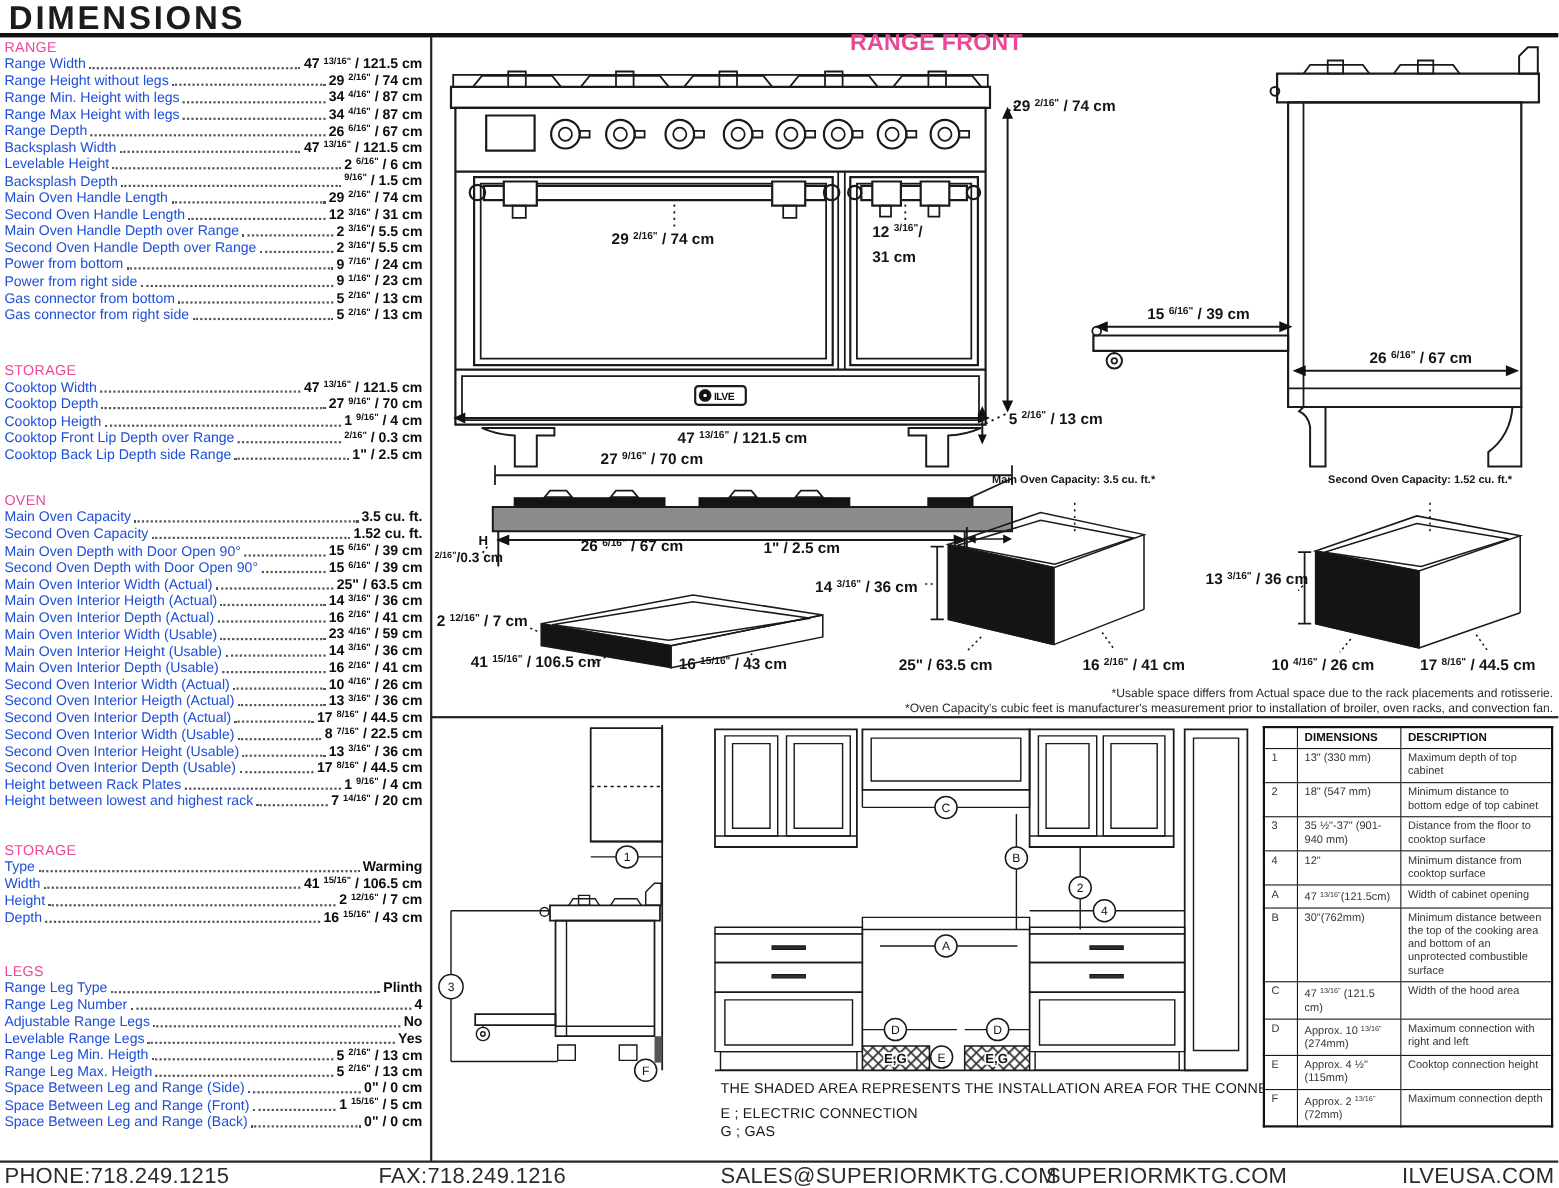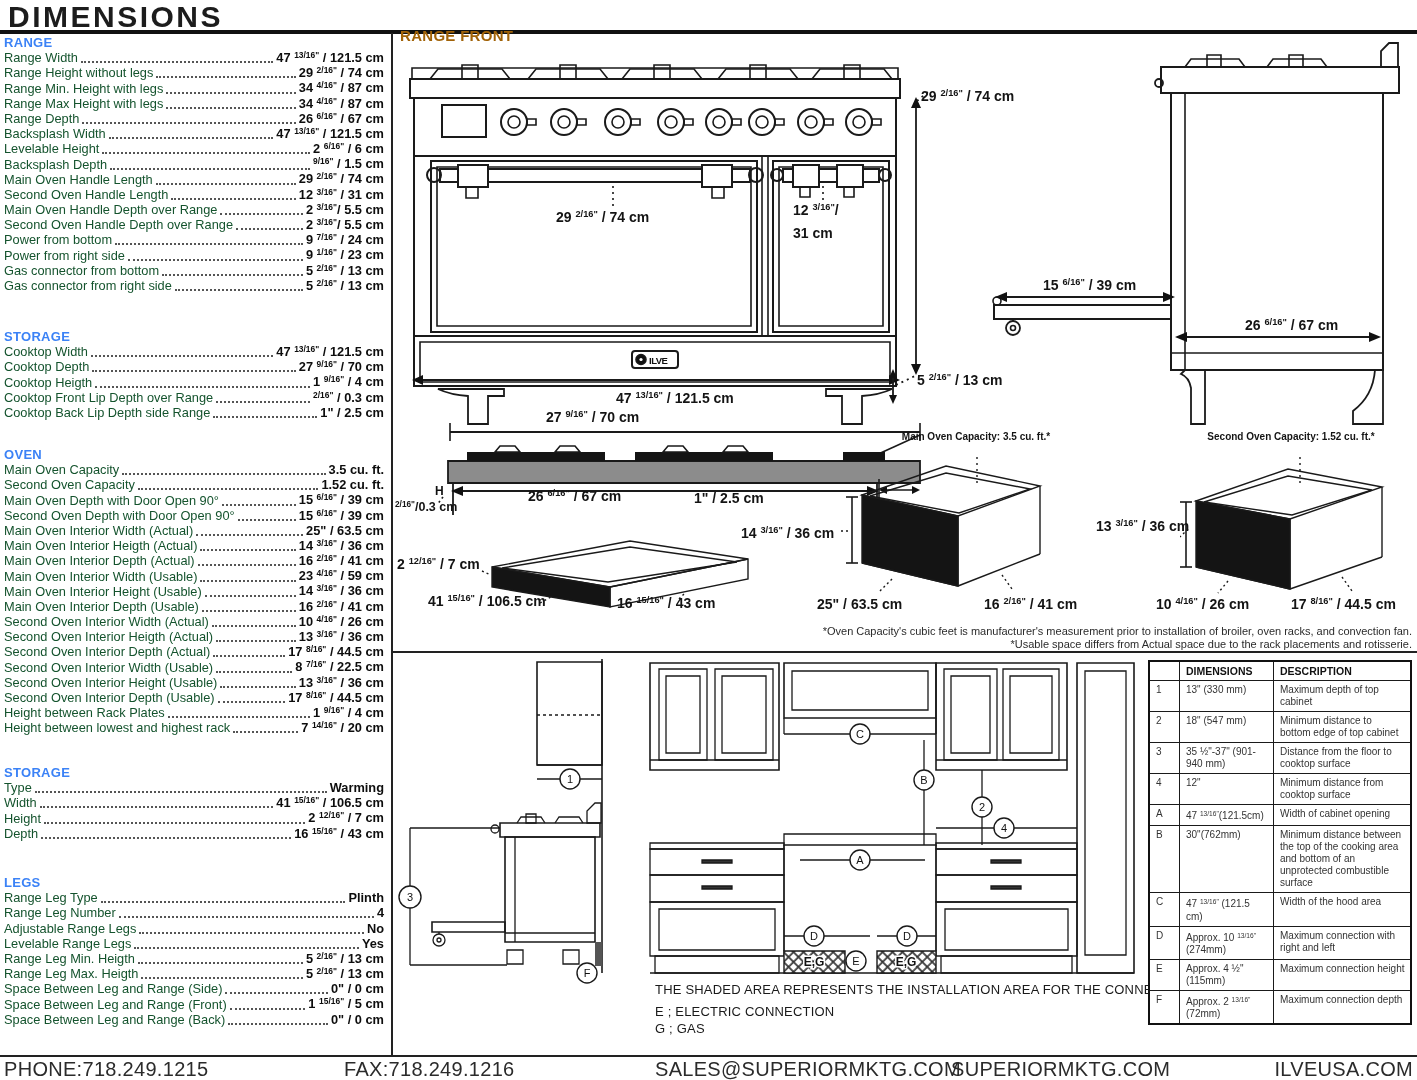--- a/index.html
+++ b/index.html
@@ -8,28 +8,28 @@
   .abs{position:absolute;}
   
   .title{left:8px;top:0px;font-size:30px;font-weight:bold;letter-spacing:2.5px;color:#1c1c1c;}
   .title-rule{left:0;top:30px;width:1417px;height:4px;background:#111;}
   .vdiv{left:391px;top:33px;width:2px;height:1023px;background:#222;}
   .hdiv{left:391px;top:651px;width:1026px;height:2px;background:#222;}
   .foot-rule{left:0;top:1055px;width:1417px;height:2px;background:#222;}
   
   .spec-col{left:4px;top:0;width:380px;height:1050px;}
   .spec-sec{position:absolute;left:0;width:380px;}
-  .sec-h{font-size:13px;font-weight:bold;color:#3b82f6;height:14px;line-height:14px;letter-spacing:.3px;}
+  .sec-h{font-size:13px;font-weight:normal;color:#ec4899;height:14px;line-height:14px;letter-spacing:.3px;}
   .srow{display:flex;align-items:flex-end;height:15.2px;font-size:12.8px;line-height:14px;}
-  .srow .lab{white-space:nowrap;color:#14532d;margin-top:12px;}
+  .srow .lab{white-space:nowrap;color:#1d4ed8;margin-top:12px;}
   .srow .dots{flex:1;border-bottom:2px dotted #555;margin:0 3px 2px 3px;min-width:8px;}
   .srow .val{white-space:nowrap;font-weight:bold;color:#0d0d0d;}
   sup{font-size:.66em;vertical-align:.5em;letter-spacing:0;}
   
-  .dhead{font-size:15px;font-weight:bold;color:#a16207;text-align:left;letter-spacing:.3px;}
+  .dhead{font-size:21px;font-weight:bold;color:#ec4899;text-align:right;letter-spacing:.3px;}
   .dim{font-size:14px;font-weight:bold;color:#141414;white-space:nowrap;}
   .cap-t{font-size:10px;font-weight:bold;color:#141414;text-align:center;white-space:nowrap;}
   .fnotes{font-size:11px;line-height:13px;color:#2b2b2b;text-align:right;}
   .inote{font-size:13px;color:#1a1a1a;letter-spacing:.2px;}
   
   .dims-table{border-collapse:collapse;width:264px;background:#fff;}
   .dims-table td,.dims-table th{border:1.3px solid #1a1a1a;padding:3px 5px 3px 6px;vertical-align:top;
      font-size:10px;line-height:12px;color:#333;text-align:left;font-weight:normal;}
   .dims-table th{font-size:10.5px;font-weight:bold;color:#111;}
   .dims-table .c-id{width:18px;}
@@ -605,22 +605,22 @@
   <div class="abs dim fx" style="left:817px;top:596px">25" / 63.5 cm</div>
   <div class="abs dim fx" style="left:984px;top:596px">16 <sup>2/16"</sup> / 41 cm</div>
   <div class="abs dim fx" style="left:1096px;top:518px">13 <sup>3/16"</sup> / 36 cm</div>
   <div class="abs dim fx" style="left:1156px;top:596px">10 <sup>4/16"</sup> / 26 cm</div>
   <div class="abs dim fx" style="left:1291px;top:596px">17 <sup>8/16"</sup> / 44.5 cm</div>
 
   <div class="abs cap-t" style="left:845px;top:431px;width:262px">Main Oven Capacity: 3.5 cu. ft.*</div>
   <div class="abs cap-t" style="left:1166px;top:431px;width:250px">Second Oven Capacity: 1.52 cu. ft.*</div>
 
   <div class="abs fnotes" style="right:5px;top:625px;width:700px">
+    <div>*Usable space differs from Actual space due to the rack placements and rotisserie.</div>
     <div>*Oven Capacity's cubic feet is manufacturer's measurement prior to installation of broiler, oven racks, and convection fan.</div>
-    <div>*Usable space differs from Actual space due to the rack placements and rotisserie.</div>
   </div>
 
   <svg class="abs" style="left:395px;top:655px" width="215" height="332" viewBox="0 0 215 332" fill="none" stroke="#1a1a1a" stroke-width="1.3">
     <line x1="207" y1="4" x2="207" y2="318" stroke-width="1.6"></line>
     <rect x="142" y="7" width="65" height="103" stroke-width="1.6"></rect>
     <line x1="142" y1="60" x2="207" y2="60" stroke-dasharray="3,3"></line>
     <line x1="142" y1="110" x2="207" y2="110"></line>
     <line x1="142" y1="124" x2="207" y2="124"></line>
     <circle cx="175" cy="124" r="10" fill="#fff" stroke-width="1.4"></circle>
     <text x="175" y="128" class="mk" stroke="none">1</text>
@@ -789,21 +789,21 @@
             <td>Width of the hood area</td>
           </tr>
           <tr>
             <td class="c-id">D</td>
             <td class="c-dim fx">Approx. 10 <sup>13/16"</sup> (274mm)</td>
             <td>Maximum connection with right and left</td>
           </tr>
           <tr>
             <td class="c-id">E</td>
             <td class="c-dim fx">Approx. 4 ½" (115mm)</td>
-            <td>Maximum connection height</td>
+            <td>Cooktop connection height</td>
           </tr>
           <tr>
             <td class="c-id">F</td>
             <td class="c-dim fx">Approx. 2 <sup>13/16"</sup> (72mm)</td>
             <td>Maximum connection depth</td>
           </tr>
       </tbody>
     </table>
   </div>
 

